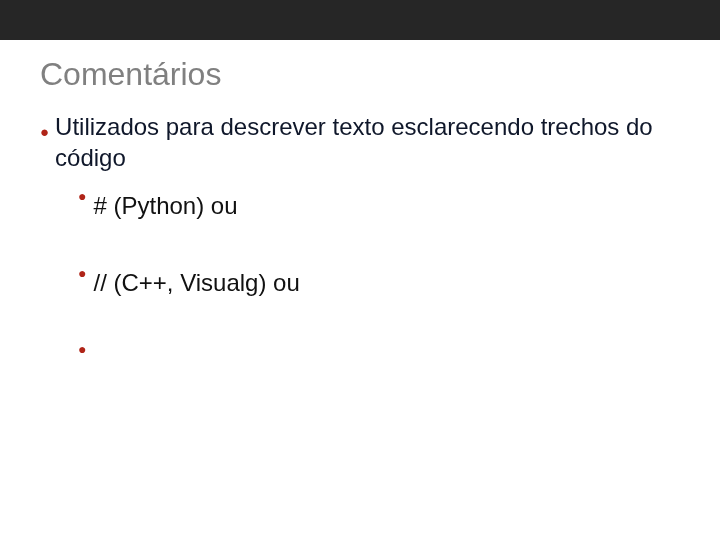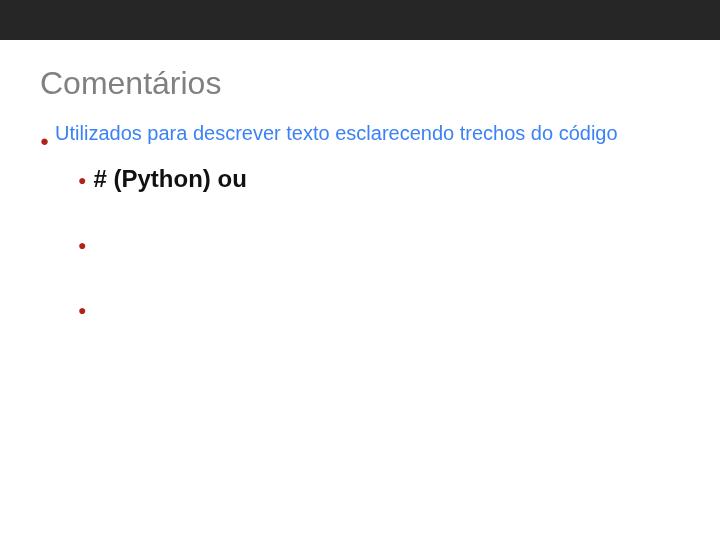--- a/index.html
+++ b/index.html
@@ -15,37 +15,37 @@
     width: 100%;
     height: 40px;
     background: #262626;
   }
   .content {
     padding: 10px 40px 0 40px;
   }
   .slide-title {
     font-size: 32px;
     color: #808080;
-    margin: 15px 0 18px 0;
+    margin: 6px 0 18px 0;
     font-weight: normal;
   }
   .level1-wrap {
     display: flex;
     align-items: flex-start;
   }
   .level1-wrap .bullet-col {
     color: #b02418;
     font-size: 15px;
     line-height: 32px;
     padding-right: 6px;
     padding-top: 5px;
   }
   .level1-wrap .text-col {
-    color: #3b82f6;
-    font-size: 20px;
+    color: #0f172a;
+    font-size: 24px;
     line-height: 1.3;
   }
   ul.sub {
     list-style: none;
     padding: 0;
     margin: 6px 0 0 38px;
   }
   ul.sub li {
     margin-bottom: 34px;
   }
@@ -56,22 +56,23 @@
   ul.sub li .b {
     color: #b02418;
     font-size: 14px;
     line-height: 28px;
     padding-right: 7px;
     padding-top: 3px;
   }
   ul.sub li .t {
     color: #111111;
     font-size: 24px;
-    font-weight: bold;
+    font-weight: normal;
     line-height: 1.3;
+    margin-top: 11px;
   }
 </style>
 </head>
 <body>
 
 <div class="top-bar"></div>
 
 <div class="content">
 
   <div class="slide-title">Comentários</div>
@@ -84,20 +85,21 @@
   <ul class="sub">
     <li>
       <div class="row">
         <div class="b">●</div>
         <div class="t"># (Python) ou</div>
       </div>
     </li>
     <li>
       <div class="row">
         <div class="b">●</div>
+        <div class="t">// (C++, Visualg) ou</div>
       </div>
     </li>
     <li>
       <div class="row">
         <div class="b">●</div>
       </div>
     </li>
   </ul>
 
 </div>

